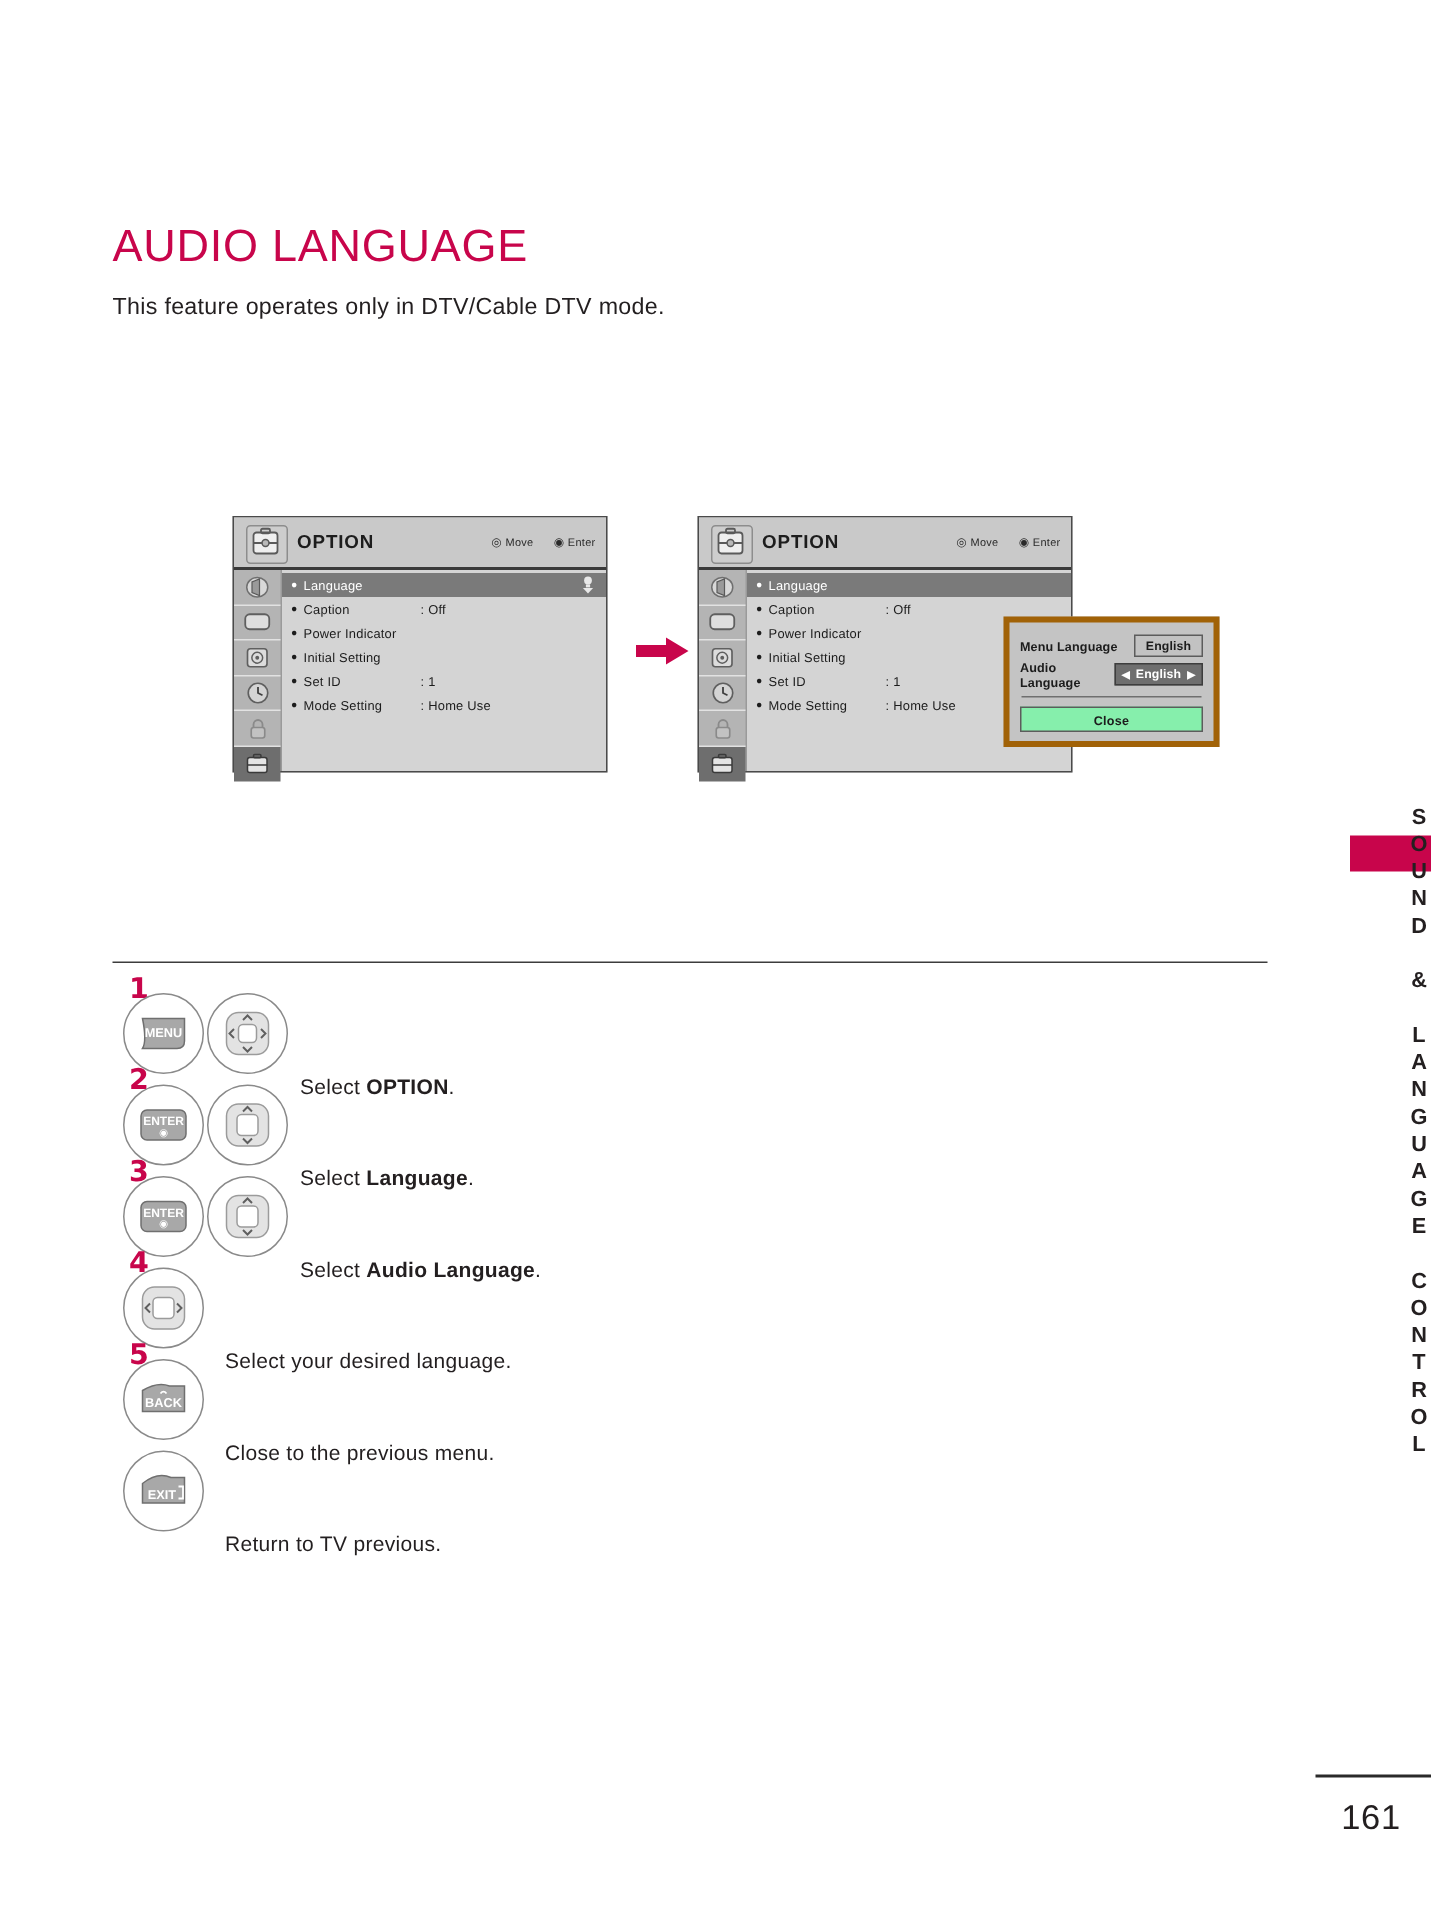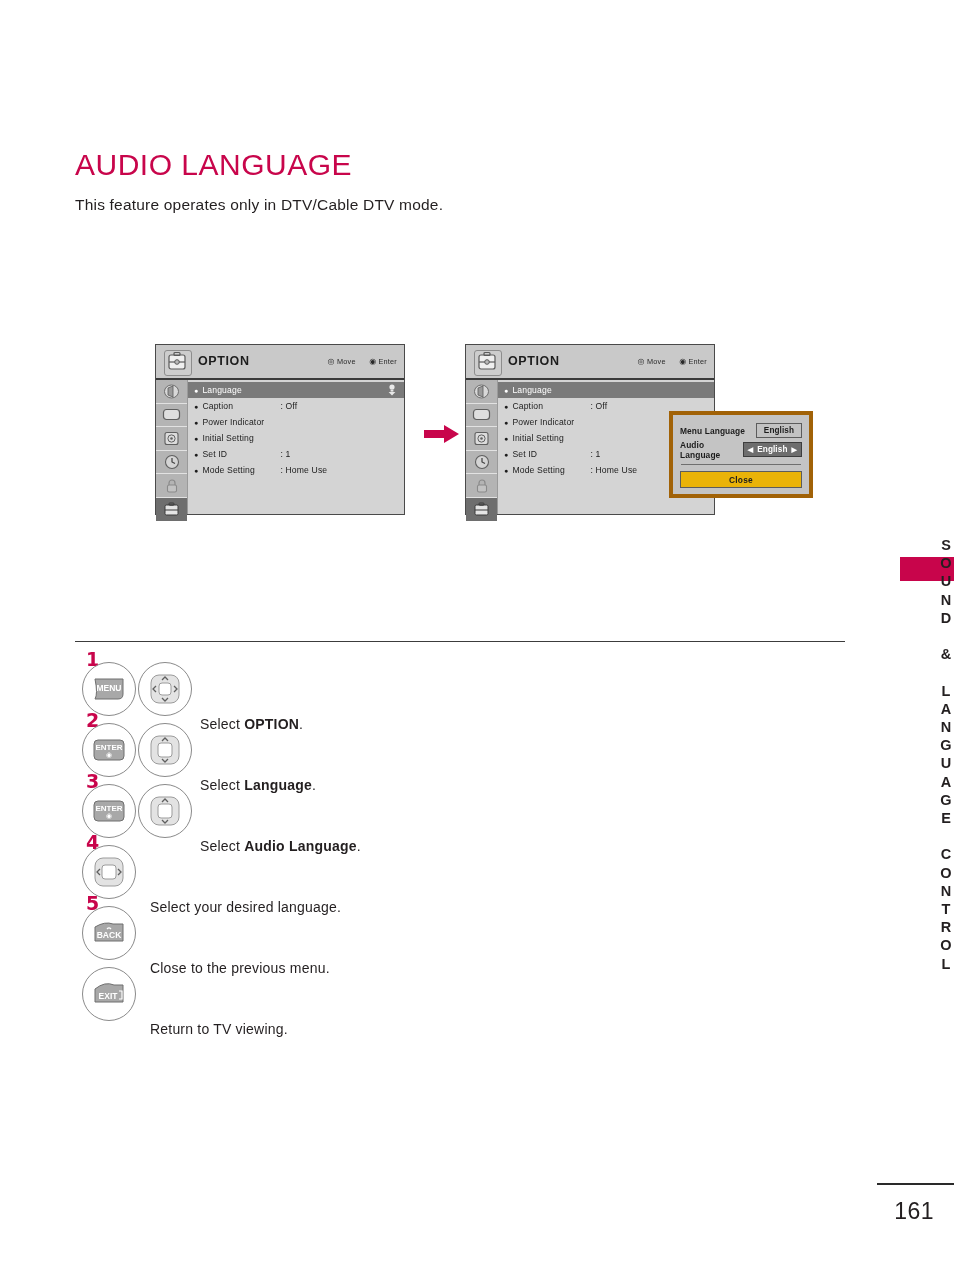--- a/index.html
+++ b/index.html
@@ -182,21 +182,21 @@
     border-color: #3d3d3d;
   }
   .pop-field .arr { font-size: 7px; padding: 0 4px; }
   .pop-sep {
     border-top: 1px solid #6f6f6f;
     margin: 6px 1px 6px 1px;
   }
   .pop-close {
     height: 15px;
     border: 1px solid #5c5c5c;
-    background: #eab308;
+    background: #86efac;
     font-size: 8.4px;
     display: flex;
     align-items: center;
     justify-content: center;
     color: #1c1c1c;
     letter-spacing: 0.2px;
   }
 
   
   .flow-arrow {
@@ -624,21 +624,21 @@
   <div class="step" style="left:82px; top:967px;">
     <div class="step-num"></div>
     <div class="keycircle" style="left:0px; top:0px;">
       <svg width="52" height="52" viewBox="0 0 52 52">
         <path d="M12 21 Q22 13 31 17 L40 17 V34 H12 Z" fill="#a8a8a8" stroke="#6f6f6f" stroke-width="1"></path>
         <text x="25" y="31" font-family="Liberation Sans, sans-serif" font-size="8.5" font-weight="bold" fill="#ffffff" text-anchor="middle">EXIT</text>
         <path d="M36 23 h3 v8 h-3" fill="none" stroke="#ffffff" stroke-width="1.2"></path>
       </svg>
     </div>
     <div class="step-text" style="left:68px; top:18px;">
-      <span>Return to TV viewing.</span><b></b><span></span>
+      <span>Return to TV previous.</span><b></b><span></span>
     </div>
   </div>
 
 </div>
 
 <div class="side-tab"></div>
 <div class="side-text">SOUND &amp; LANGUAGE CONTROL</div>
 
 <div class="footer-rule"></div>
 <div class="page-num">161</div>

